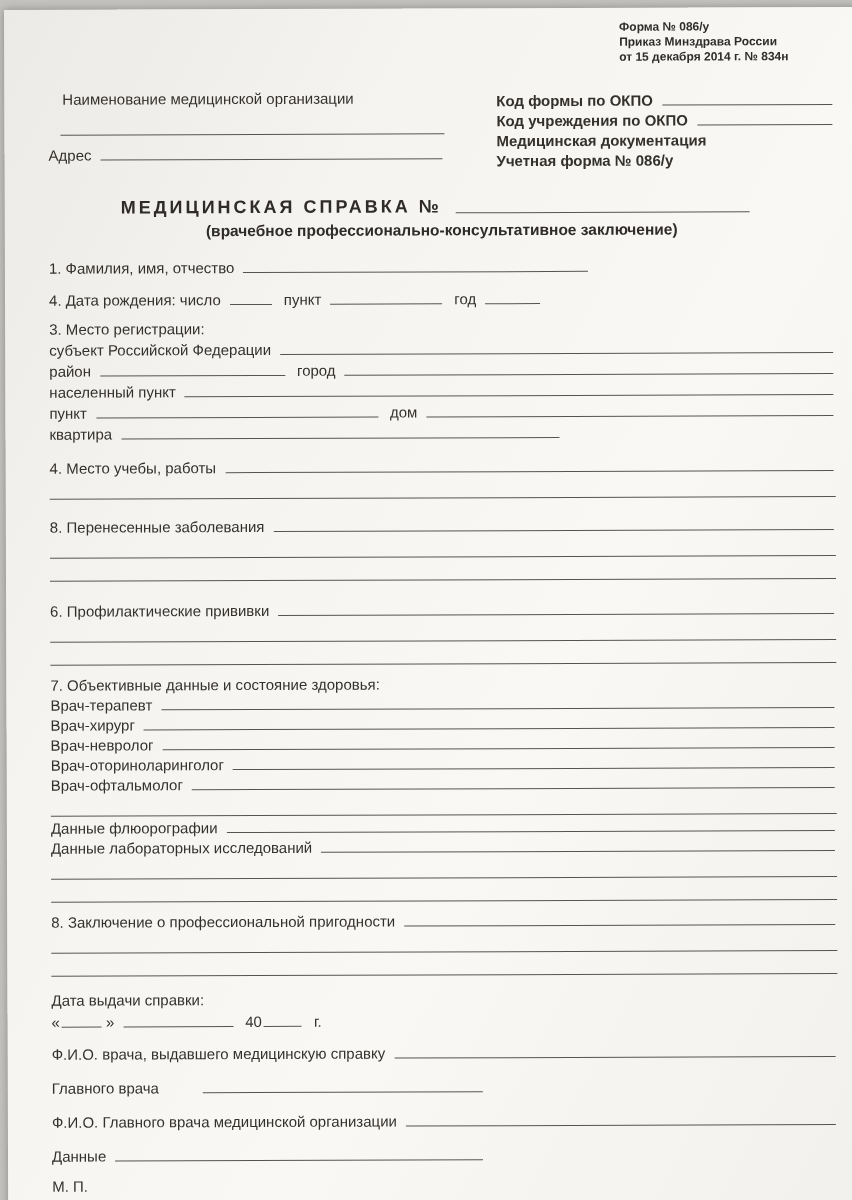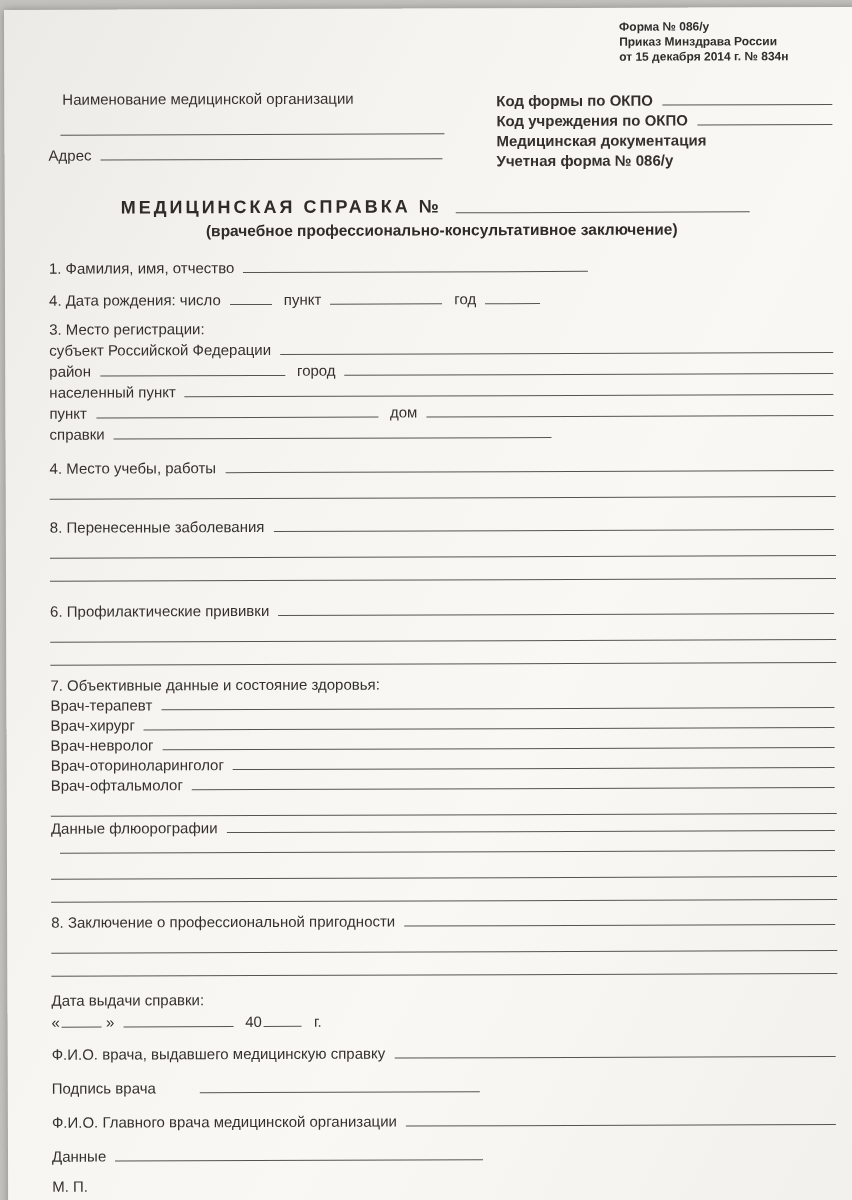--- a/index.html
+++ b/index.html
@@ -127,21 +127,21 @@
       <span class="lbl">населенный пункт</span>
       <span class="fill"></span>
     </div>
     <div class="row h21">
       <span class="lbl">пункт</span>
       <span class="fill fx282"></span>
       <span class="lbl mlbl">дом</span>
       <span class="fill"></span>
     </div>
     <div class="row h21">
-      <span class="lbl">справки</span>
+      <span class="lbl">квартира</span>
       <span class="fill fx438"></span>
     </div>
 
     <div class="row mt12">
       <span class="lbl">4. Место учебы, работы</span>
       <span class="fill"></span>
     </div>
     <div class="fw"></div>
 
     <div class="row mt14">
@@ -180,20 +180,21 @@
     <div class="row h20">
       <span class="lbl">Врач-офтальмолог</span>
       <span class="fill"></span>
     </div>
     <div class="fw h20"></div>
     <div class="row h20">
       <span class="lbl">Данные флюорографии</span>
       <span class="fill"></span>
     </div>
     <div class="row h20">
+      <span class="lbl">Данные лабораторных исследований</span>
       <span class="fill"></span>
     </div>
     <div class="fw h20"></div>
     <div class="fw h20"></div>
 
     <div class="row mt6">
       <span class="lbl">8. Заключение о профессиональной пригодности</span>
       <span class="fill"></span>
     </div>
     <div class="fw"></div>
@@ -211,21 +212,21 @@
       <span class="fill fx38 nogap"></span>
       <span class="lbl mlbl">г.</span>
     </div>
 
     <div class="row mt10">
       <span class="lbl">Ф.И.О. врача, выдавшего медицинскую справку</span>
       <span class="fill"></span>
     </div>
 
     <div class="row mt12">
-      <span class="lbl">Подпись врача</span>
+      <span class="lbl">Главного врача</span>
       <span class="fill fx280 gap40"></span>
     </div>
 
     <div class="row mt12">
       <span class="lbl">Ф.И.О. Главного врача медицинской организации</span>
       <span class="fill"></span>
     </div>
 
     <div class="row mt12">
       <span class="lbl">Данные</span>

